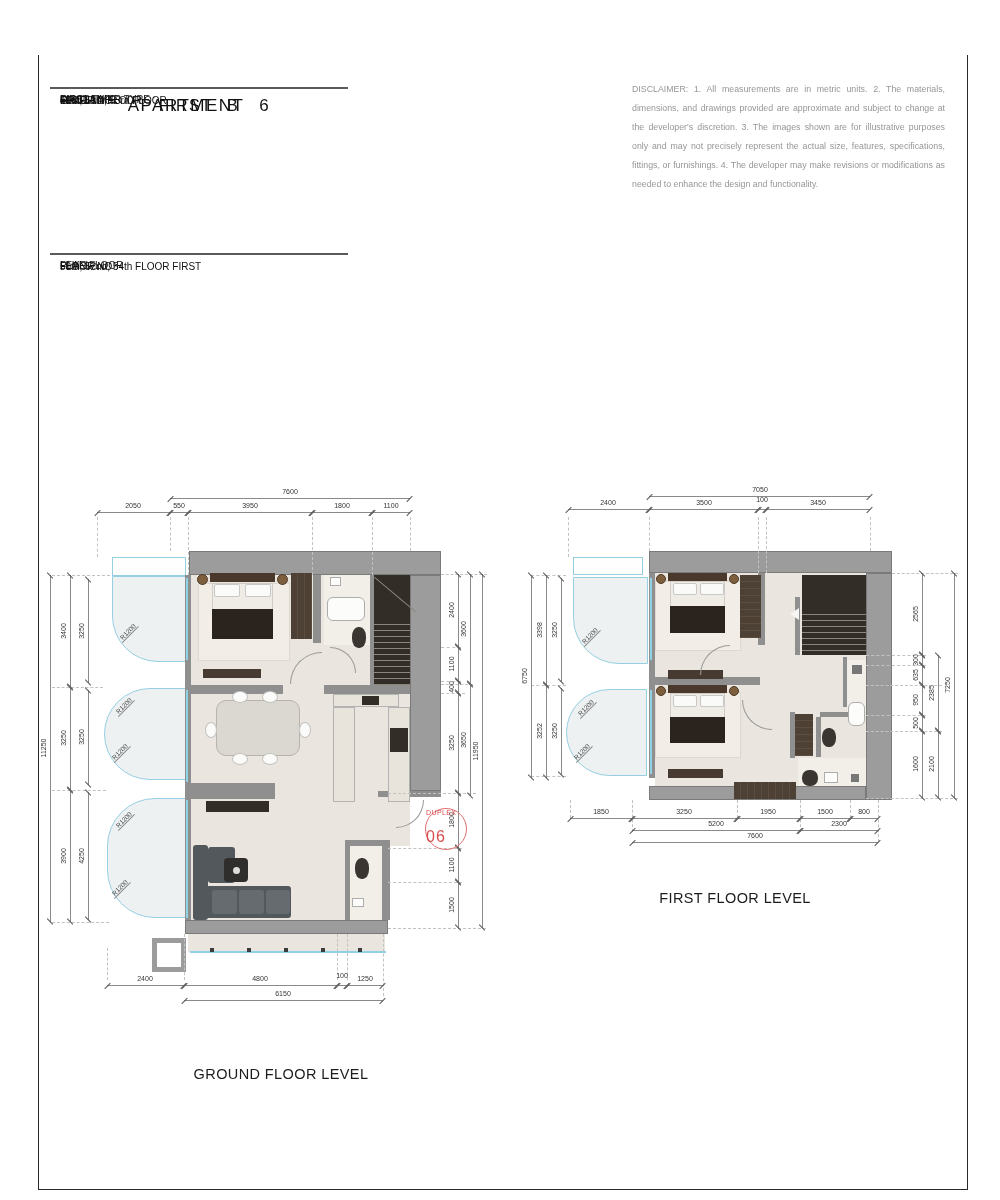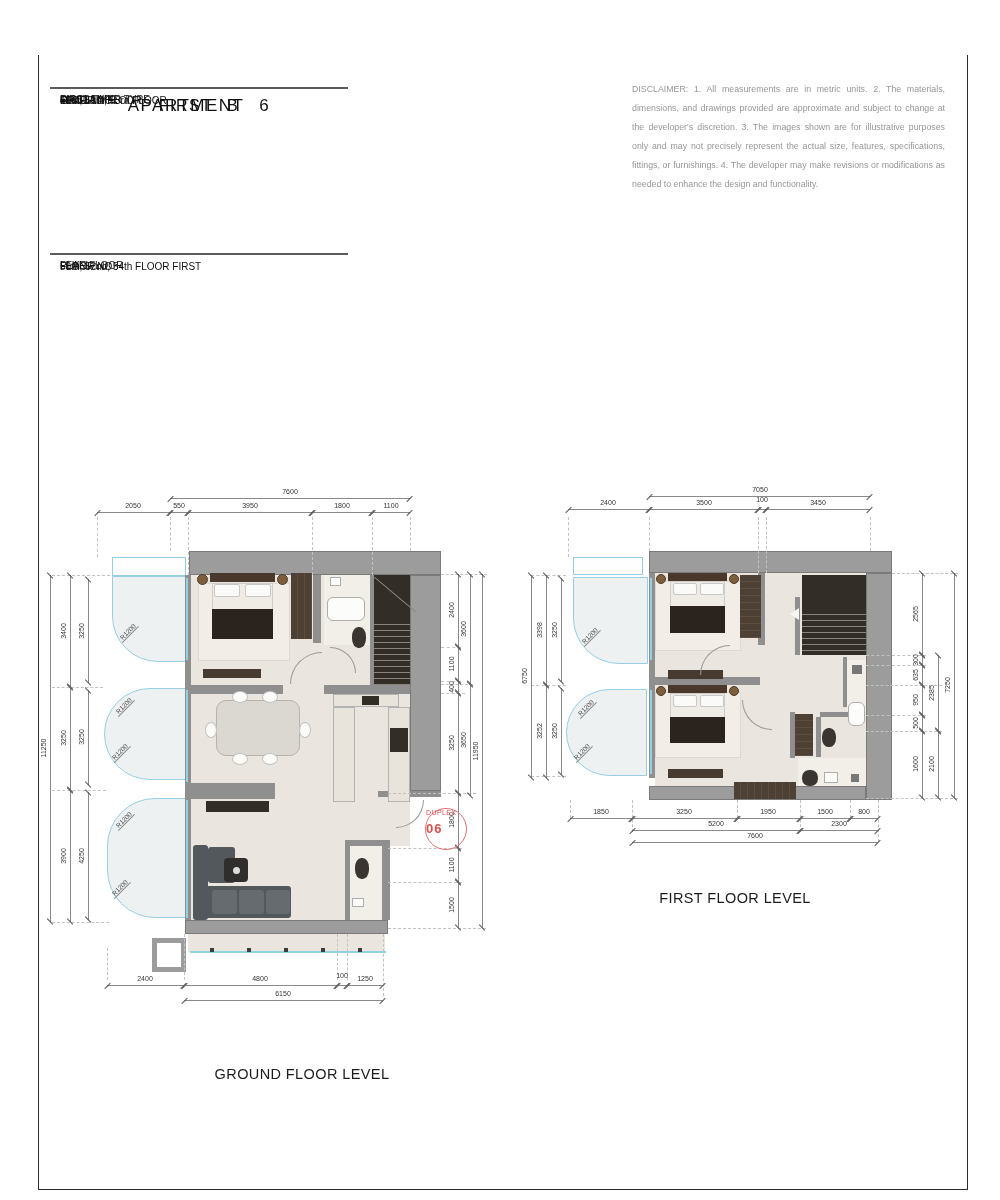--- a/index.html
+++ b/index.html
@@ -50,21 +50,21 @@
   .sg:before,.sg:after{content:"";position:absolute;top:-3px;width:1px;height:8px;background:#555;transform:rotate(45deg)}
   .sg:before{left:0}.sg:after{right:0}
   .sgv{width:1px;background:#8a8a8a}
   .sgv:before,.sgv:after{content:"";position:absolute;left:-4px;width:8px;height:1px;background:#555;transform:rotate(45deg)}
   .sgv:before{top:0}.sgv:after{bottom:0}
   .dhl{transform:translate(-50%,-100%);font-size:7px;color:#333;white-space:nowrap;line-height:8px}
   .dvl{transform:translate(-50%,-50%) rotate(-90deg);font-size:7px;color:#333;white-space:nowrap;line-height:8px}
   .rl{transform:translate(-50%,-50%) rotate(-45deg);font-size:6.5px;color:#4a4a4a;border-bottom:1px solid #8a8a8a;padding:0 2px;line-height:7px;white-space:nowrap}
   .cap{font-size:14.5px;color:#1c1c1c;text-align:center;letter-spacing:.4px}
   .badge{width:42px;height:42px;border:1px solid #e27070;border-radius:50%;text-align:center;color:#d94f4f}
-  .badge-num{position:relative;font-size:13px;font-weight:bold;margin-top:12px;letter-spacing:1px}
+  .badge-num{position:relative;font-size:16px;font-weight:normal;margin-top:19px;letter-spacing:1px}
   .badge-type{position:relative;font-size:7px;margin-top:0;letter-spacing:.4px}
 </style>
 </head>
 <body>
 
 <div id="page">
 
   <i style="left:38px;top:55px;width:930px;height:1135px;border-left:1px solid #2a2a2a;border-right:1px solid #2a2a2a;border-bottom:1px solid #2a2a2a"></i>
 
   <div class="tb" style="left:50px;top:87px;width:298px">
@@ -271,21 +271,21 @@
     <span class="dhl" style="left:260px;top:983px">4800</span>
     <span class="dhl" style="left:342px;top:980px">100</span>
     <span class="dhl" style="left:365px;top:983px">1250</span>
     <i class="sg" style="left:184px;top:1000px;width:199px"></i>
     <span class="dhl" style="left:283px;top:998px">6150</span>
 
     <div class="badge" style="left:425px;top:808px">
       <div class="badge-num">06</div>
       <div class="badge-type">DUPLEX</div>
     </div>
-    <div class="cap" style="left:192px;top:1066px;width:220px">GROUND FLOOR LEVEL</div>
+    <div class="cap" style="left:171px;top:1066px;width:220px">GROUND FLOOR LEVEL</div>
   </div>
 
   <div class="grp">
 
     <i class="fl" style="left:655px;top:573px;width:211px;height:213px"></i>
     <i class="fl2" style="left:847px;top:660px;width:19px;height:52px"></i>
     <i class="fl2" style="left:798px;top:758px;width:68px;height:28px"></i>
 
     <i class="pl" style="left:573px;top:557px;width:70px;height:18px"></i>
     <i class="balc" style="left:573px;top:577px;width:75px;height:87px;border-radius:0 0 0 46px"></i>

